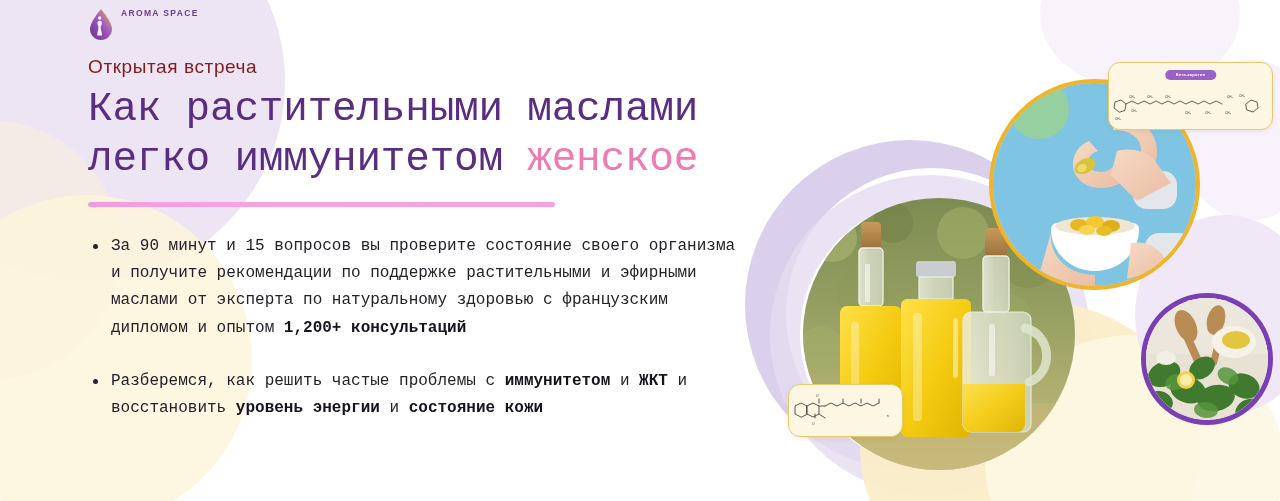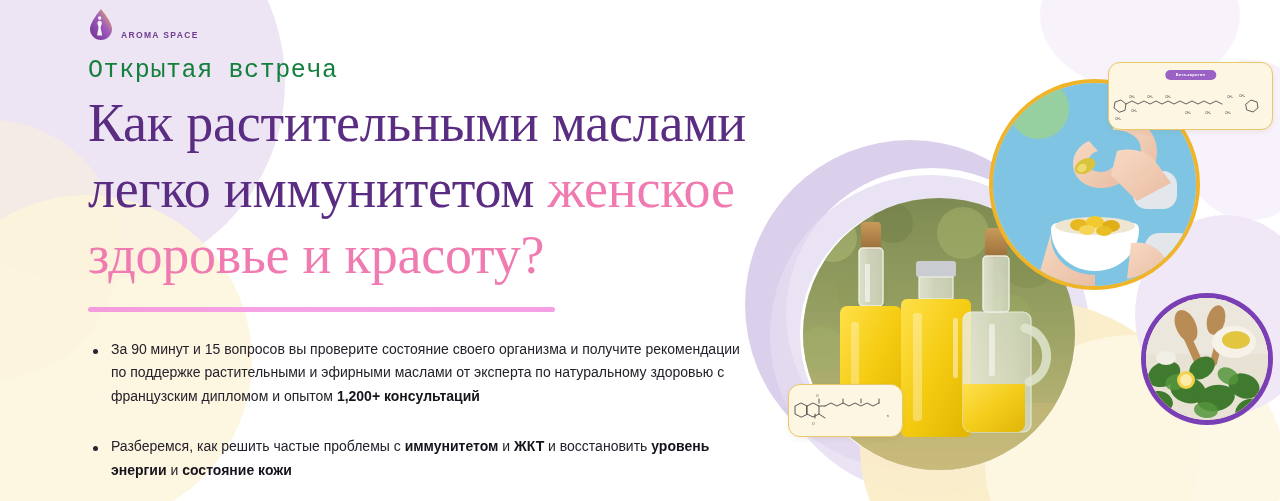--- a/index.html
+++ b/index.html
@@ -59,54 +59,54 @@
   .blob-lilac-r2{
     position:absolute;left:1180px;top:60px;width:140px;height:160px;
     border-radius:50%;background:#f5effa;opacity:.8;
   }
   .blob-top-band{
     position:absolute;left:1040px;top:-60px;width:200px;height:150px;
     border-radius:50%;background:#f7f2fb;opacity:.9;
   }
 
   
-  .logo{position:absolute;left:88px;top:8px;display:flex;align-items:flex-end;gap:7px;}
+  .logo{position:absolute;left:88px;top:8px;display:flex;align-items:flex-start;gap:7px;}
   .logo-mark{width:26px;height:32px;display:block;}
   .logo-text{
     font-size:8.5px;letter-spacing:1.35px;font-weight:700;
     color:#6d3d8f;white-space:nowrap;
   }
 
   
   .copy{position:absolute;left:88px;top:56px;width:660px;}
   .eyebrow{
-    font-size:25px;color:#15803d;letter-spacing:.6px;
+    font-size:19px;color:#7f1d1d;letter-spacing:.6px;
+    font-family:Liberation Sans, sans-serif;
+    margin:0 0 6px 0;font-weight:400;
+  }
+  .headline{
+    margin:0;font-size:41px;line-height:1.22;font-weight:400;
+    letter-spacing:-.2px;color:#5b2d82;
     font-family:Liberation Mono, monospace;
-    margin:0 0 6px 0;font-weight:400;
-  }
-  .headline{
-    margin:0;font-size:54px;line-height:1.22;font-weight:400;
-    letter-spacing:-.2px;color:#5b2d82;
-    font-family:Liberation Serif, serif;
   }
   .headline .pink{color:#ef7bb0;text-align:right;}
   .divider{
     margin-top:18px;width:467px;height:5px;border-radius:3px;
     background:linear-gradient(90deg,#f49bdd 0%,#f7a4e6 45%,#f5a0e4 100%);
   }
 
   
   ul.bullets{
     list-style:none;margin:26px 0 0 0;padding:0;
     width:652px;
   }
   ul.bullets li{
     position:relative;padding-left:23px;
-    font-size:14px;line-height:1.70;color:#25202b;
-    font-family:Liberation Sans, sans-serif;
+    font-size:16px;line-height:1.70;color:#25202b;
+    font-family:Liberation Mono, monospace;
     margin-bottom:26px;
   }
   ul.bullets li:last-child{margin-bottom:0;}
   ul.bullets li::before{
     content:"";position:absolute;left:5px;top:11px;
     width:5px;height:5px;border-radius:50%;background:#2a2430;
   }
   ul.bullets b{font-weight:700;color:#17131c;}
 
   
@@ -184,21 +184,20 @@
     </span>
     <span class="logo-text">AROMA SPACE</span>
   </div>
 
   <div class="copy">
     <p class="eyebrow">Открытая встреча</p>
 
     <h1 class="headline">
       <span>Как растительными маслами</span><br>
       <span>легко иммунитетом </span><span class="pink">женское</span><br>
-      <span class="pink">здоровье и красоту?</span>
     </h1>
 
     <div class="divider"></div>
 
     <ul class="bullets">
       <li><span>За 90 минут и 15 вопросов вы проверите состояние своего организма и получите рекомендации по поддержке растительными и эфирными маслами от эксперта по натуральному здоровью с французским дипломом и опытом </span><b>1,200+ консультаций</b></li>
       <li><span>Разберемся, как решить частые проблемы с </span><b>иммунитетом</b><span> и </span><b>ЖКТ</b><span> и восстановить </span><b>уровень энергии</b><span> и </span><b>состояние кожи</b></li>
     </ul>
   </div>
 

